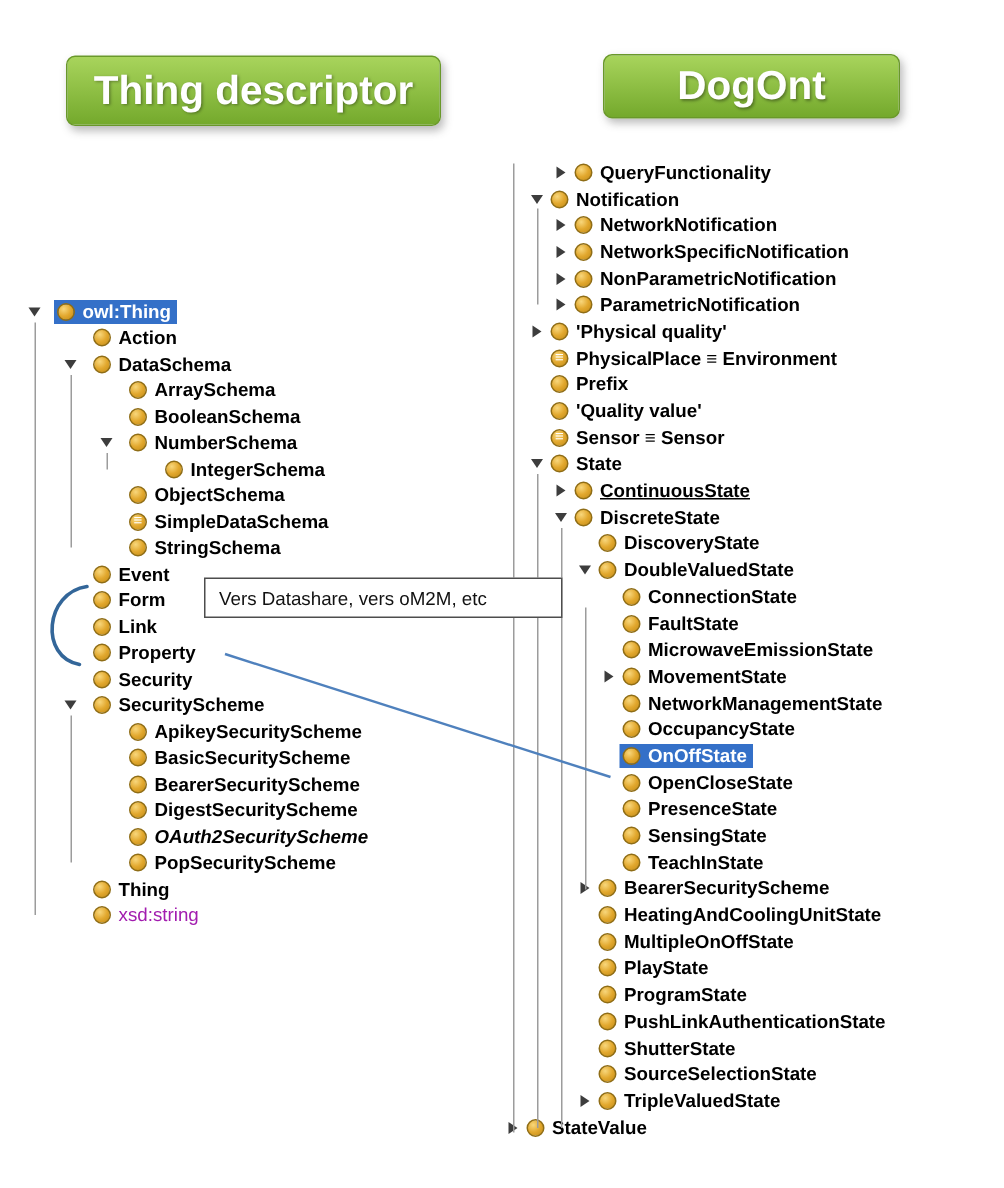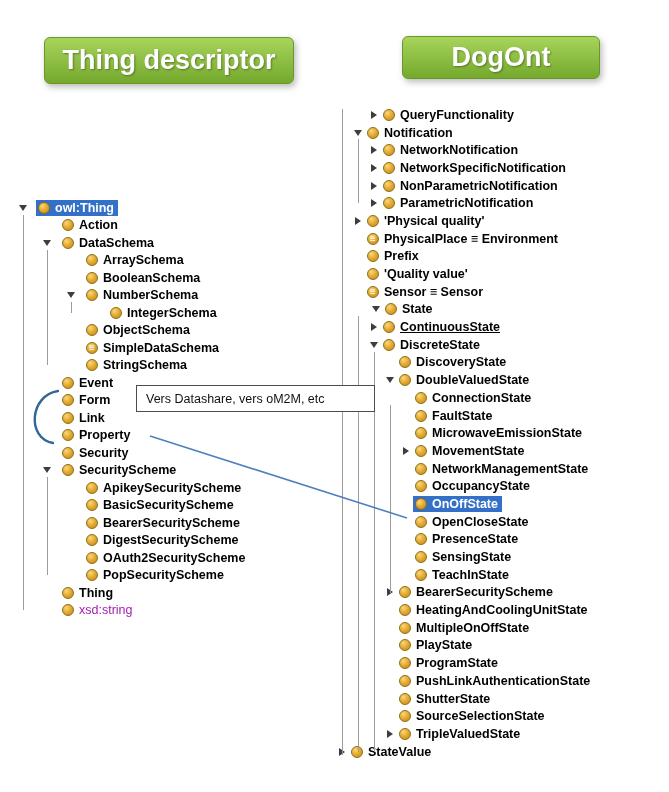--- a/index.html
+++ b/index.html
@@ -203,21 +203,21 @@
           <span class="tlabel">BearerSecurityScheme</span>
         </span>
       </div>
       <div class="trow" style="height: 17.5px; padding-left: 58px;">
         <span class="arrow" style="width: 26px;"></span>
         <span class="sel-wrap">
           <span class="cicon"></span>
           <span class="tlabel">DigestSecurityScheme</span>
         </span>
       </div>
-      <div class="trow" style="height: 17.5px; padding-left: 58px;">
+      <div class="trow" style="height: 17.5px; padding-left: 58px; font-style: italic;">
         <span class="arrow" style="width: 26px;"></span>
         <span class="sel-wrap">
           <span class="cicon"></span>
           <span class="tlabel">OAuth2SecurityScheme</span>
         </span>
       </div>
       <div class="trow" style="height: 17.5px; padding-left: 58px;">
         <span class="arrow" style="width: 26px;"></span>
         <span class="sel-wrap">
           <span class="cicon"></span>
@@ -330,21 +330,21 @@
           <span class="tlabel">'Quality value'</span>
         </span>
       </div>
       <div class="trow" style="height: 17.7px; padding-left: 350px;">
         <span class="arrow" style="width: 15px;"></span>
         <span class="sel-wrap">
           <span class="cicon">≡</span>
           <span class="tlabel">Sensor ≡ Sensor</span>
         </span>
       </div>
-      <div class="trow" style="height: 17.7px; padding-left: 350px; margin-left: 18px;">
+      <div class="trow" style="height: 17.7px; padding-left: 350px;">
         <span class="arrow" style="width: 15px;">
           <span class="tri-down"></span>
         </span>
         <span class="sel-wrap">
           <span class="cicon"></span>
           <span class="tlabel">State</span>
         </span>
       </div>
       <div class="trow" style="height: 17.7px; padding-left: 366px; text-decoration: underline;">
         <span class="arrow" style="width: 15px;">

